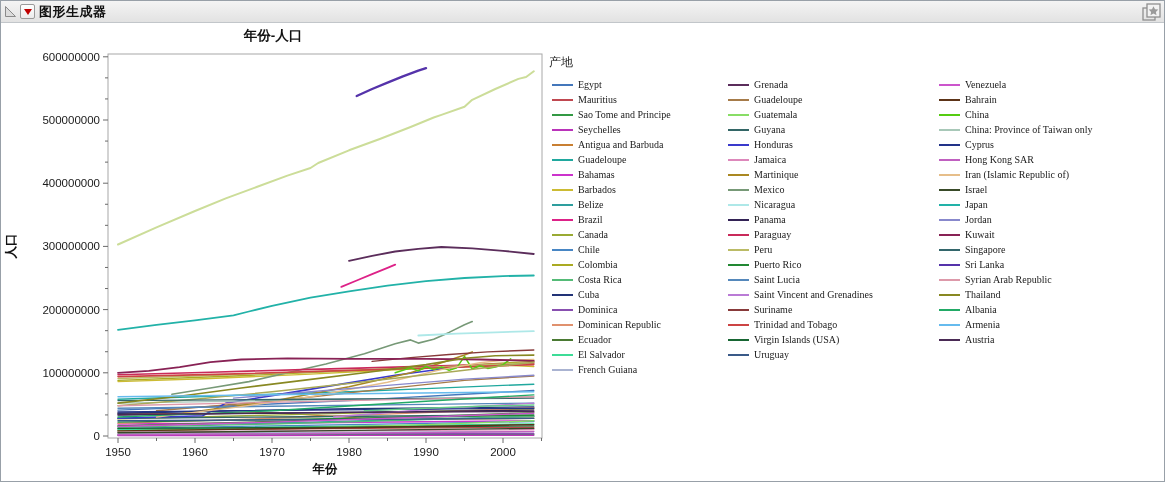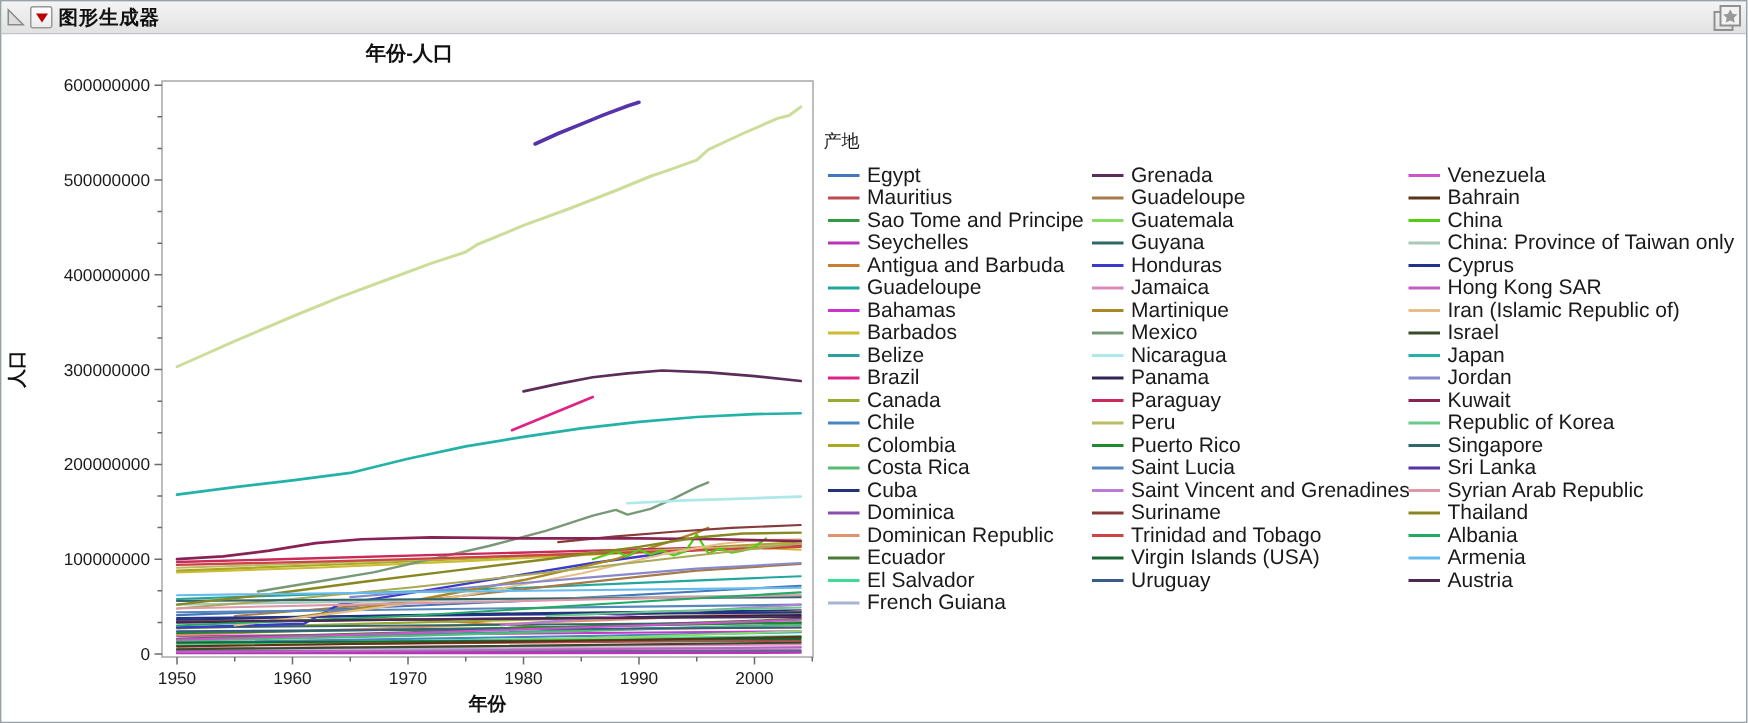--- a/index.html
+++ b/index.html
@@ -5,26 +5,26 @@
   html,body{margin:0;padding:0;background:#d4d4d4;font-family:"Liberation Sans",sans-serif;}
   #window{position:relative;width:1165px;height:482px;background:#ffffff;border:1px solid #98a0a8;box-sizing:border-box;overflow:hidden;}
   #titlebar{position:absolute;left:0;top:0;width:100%;height:22px;background:linear-gradient(#f4f4f4,#e2e2e2);border-bottom:1px solid #c2c6ca;box-sizing:border-box;display:flex;align-items:center;}
   .disc-tri{width:13px;height:13px;margin-left:3px;flex:0 0 auto;}
   .menu-btn{width:15px;height:15px;margin-left:3px;background:linear-gradient(#ffffff,#ececec);border:1px solid #9a9a9a;border-radius:2px;box-sizing:border-box;display:flex;align-items:center;justify-content:center;cursor:pointer;flex:0 0 auto;}
   .menu-btn .arrow{width:0;height:0;border-left:4px solid transparent;border-right:4px solid transparent;border-top:6px solid #c00000;}
   .tb-title{font-size:13px;font-weight:bold;color:#111;margin-left:4px;letter-spacing:0.5px;}
   .corner-icon{position:absolute;right:3px;top:2px;width:19px;height:18px;}
   #content{position:absolute;left:0;top:22px;width:1165px;height:460px;background:#fff;}
   #chart-svg{position:absolute;left:0;top:0;}
-  #legend{position:absolute;top:0;left:0;width:1165px;height:380px;pointer-events:none;margin-top:32px;}
+  #legend{position:absolute;top:0;left:0;width:1165px;height:380px;pointer-events:none;}
   .legend-title{position:absolute;left:548px;top:31px;font-size:12px;color:#1a1a1a;}
   .legend-col{position:absolute;top:54px;}
   .legend-item{height:15px;display:flex;align-items:center;pointer-events:auto;cursor:pointer;}
   .legend-swatch{display:inline-block;width:21px;height:2px;margin-right:5px;flex:0 0 auto;}
-  .legend-label{font-size:14px;color:#1a1a1a;white-space:nowrap;line-height:15px;}
+  .legend-label{font-size:10px;color:#1a1a1a;white-space:nowrap;line-height:15px;font-family:Liberation Serif, serif;}
 </style>
 </head>
 <body>
 
 <div id="window">
   <div id="titlebar">
     <svg class="disc-tri" viewBox="0 0 13 13">
       <polygon points="1.5,1.5 1.5,11.5 11.5,11.5" fill="#dcdcdc" stroke="#8a8a8a" stroke-width="1"></polygon>
     </svg>
     <div class="menu-btn">
@@ -357,24 +357,20 @@
           </div>
           <div class="legend-item">
             <span class="legend-swatch" style="background: rgb(136, 136, 204);"></span>
             <span class="legend-label">Jordan</span>
           </div>
           <div class="legend-item">
             <span class="legend-swatch" style="background: rgb(136, 34, 85);"></span>
             <span class="legend-label">Kuwait</span>
           </div>
           <div class="legend-item">
-            <span class="legend-swatch" style="background: rgb(102, 204, 136);"></span>
-            <span class="legend-label">Republic of Korea</span>
-          </div>
-          <div class="legend-item">
             <span class="legend-swatch" style="background: rgb(51, 102, 107);"></span>
             <span class="legend-label">Singapore</span>
           </div>
           <div class="legend-item">
             <span class="legend-swatch" style="background: rgb(85, 51, 170);"></span>
             <span class="legend-label">Sri Lanka</span>
           </div>
           <div class="legend-item">
             <span class="legend-swatch" style="background: rgb(221, 153, 170);"></span>
             <span class="legend-label">Syrian Arab Republic</span>

